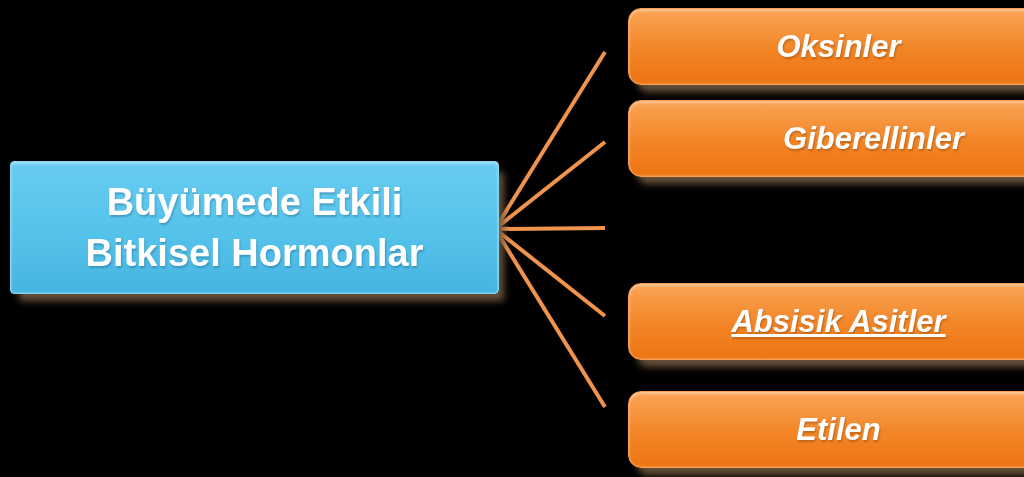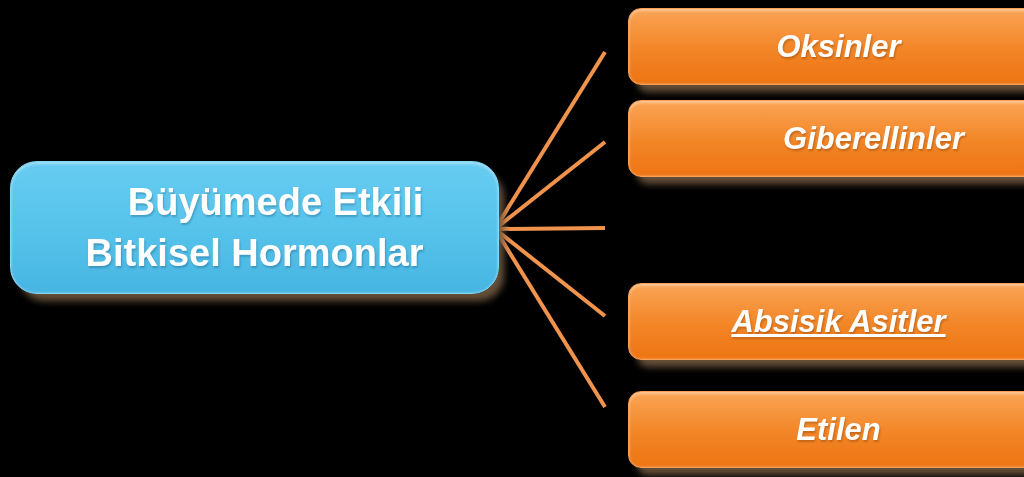--- a/index.html
+++ b/index.html
@@ -37,24 +37,23 @@
     z-index: 2;
     box-shadow: 7px 9px 7px -2px rgba(108, 84, 60, 0.95),
                 inset 0 2px 3px rgba(255, 255, 255, 0.40),
                 inset 0 -1px 2px rgba(255, 255, 255, 0.18);
   }
   .root-box {
     left: 10px;
     top: 161px;
     width: 487px;
     height: 131px;
-    border-radius: 27px;
+    border-radius: 4px;
     background: linear-gradient(180deg, #67CCF1 0%, #55C2EA 55%, #46B5E2 100%);
     border: 1px solid #86D7F4;
-    text-align: right;
   }
   .root-text {
     font-size: 38px;
     font-weight: bold;
     line-height: 1.34;
     text-shadow: 1px 2px 2px rgba(0, 40, 70, 0.25);
   }
   .root-text span {
     display: block;
   }

